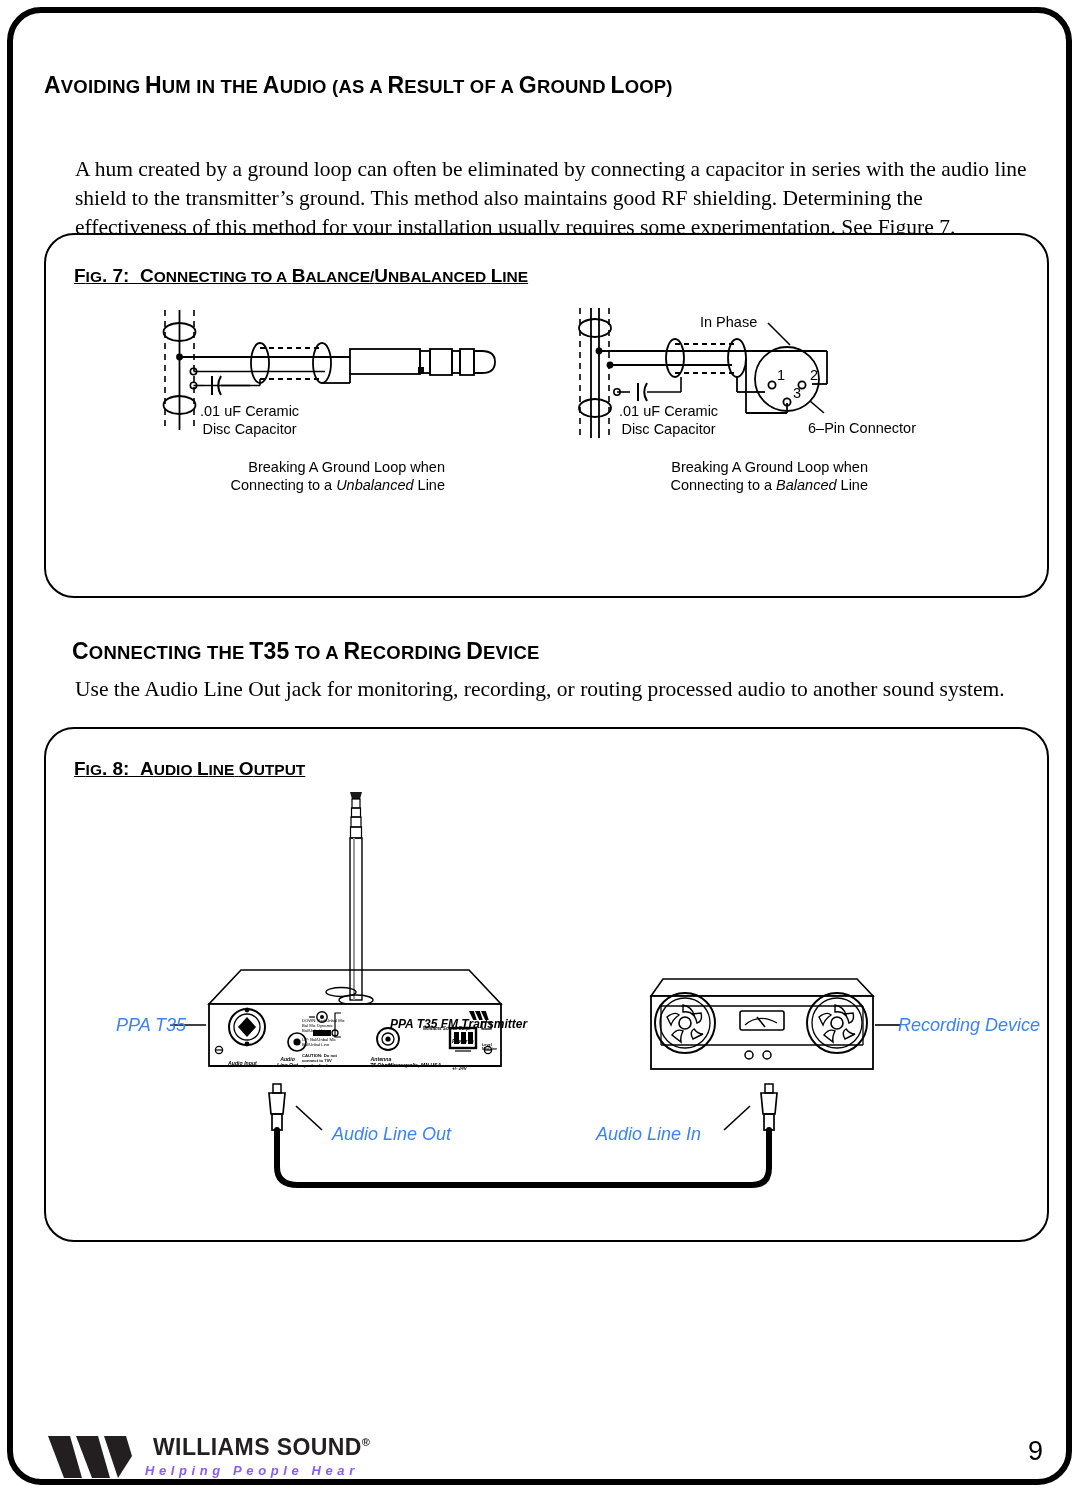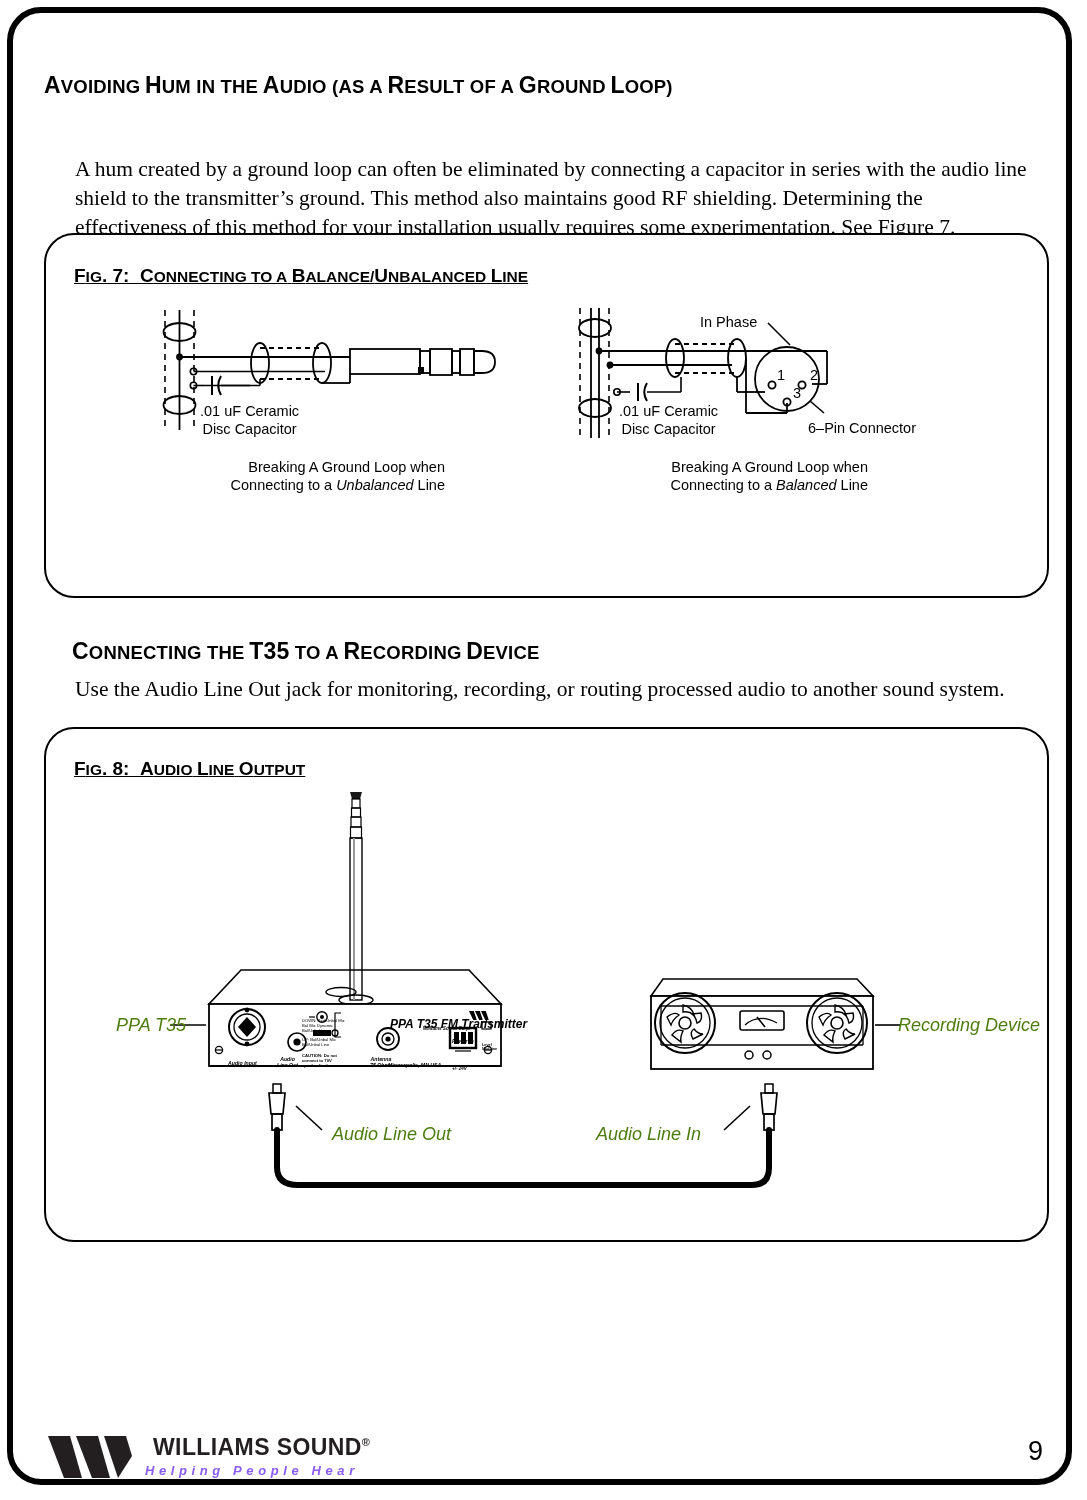--- a/index.html
+++ b/index.html
@@ -92,21 +92,21 @@
     text-align: center;
   }
   .dtext.center { text-align: right; }
   .dtext .ital { font-style: italic; }
 
   .callout {
     position: absolute;
     font-family: "Liberation Sans", sans-serif;
     font-style: italic;
     font-size: 18px;
-    color: #4d7c0f;
+    color: #3b82f6;
     white-space: nowrap;
   }
 
   
   #footer-logo {
     position: absolute;
     left: 48px;
     top: 1434px;
     width: 300px;
     height: 52px;

